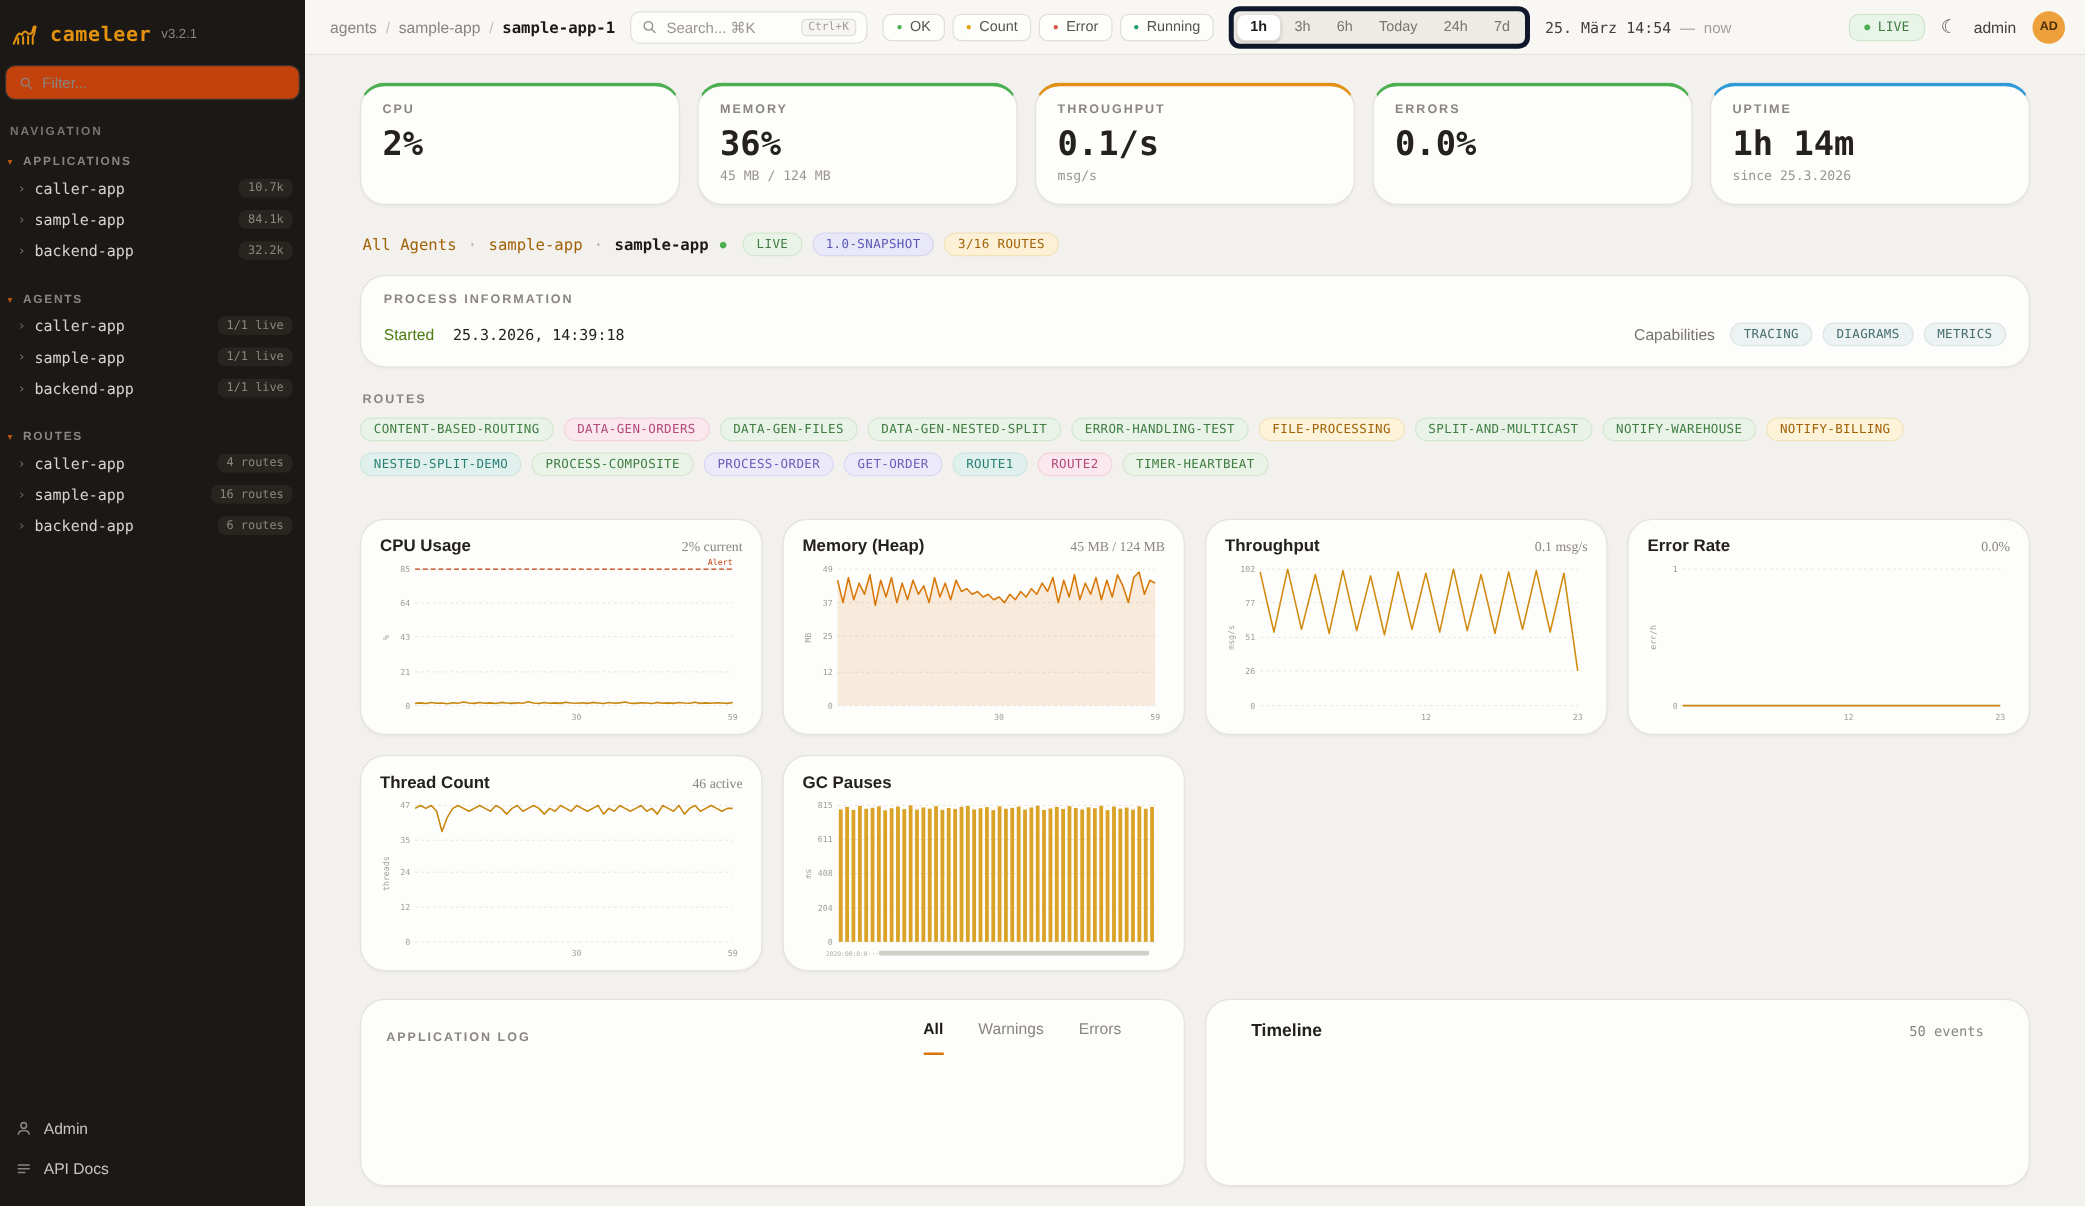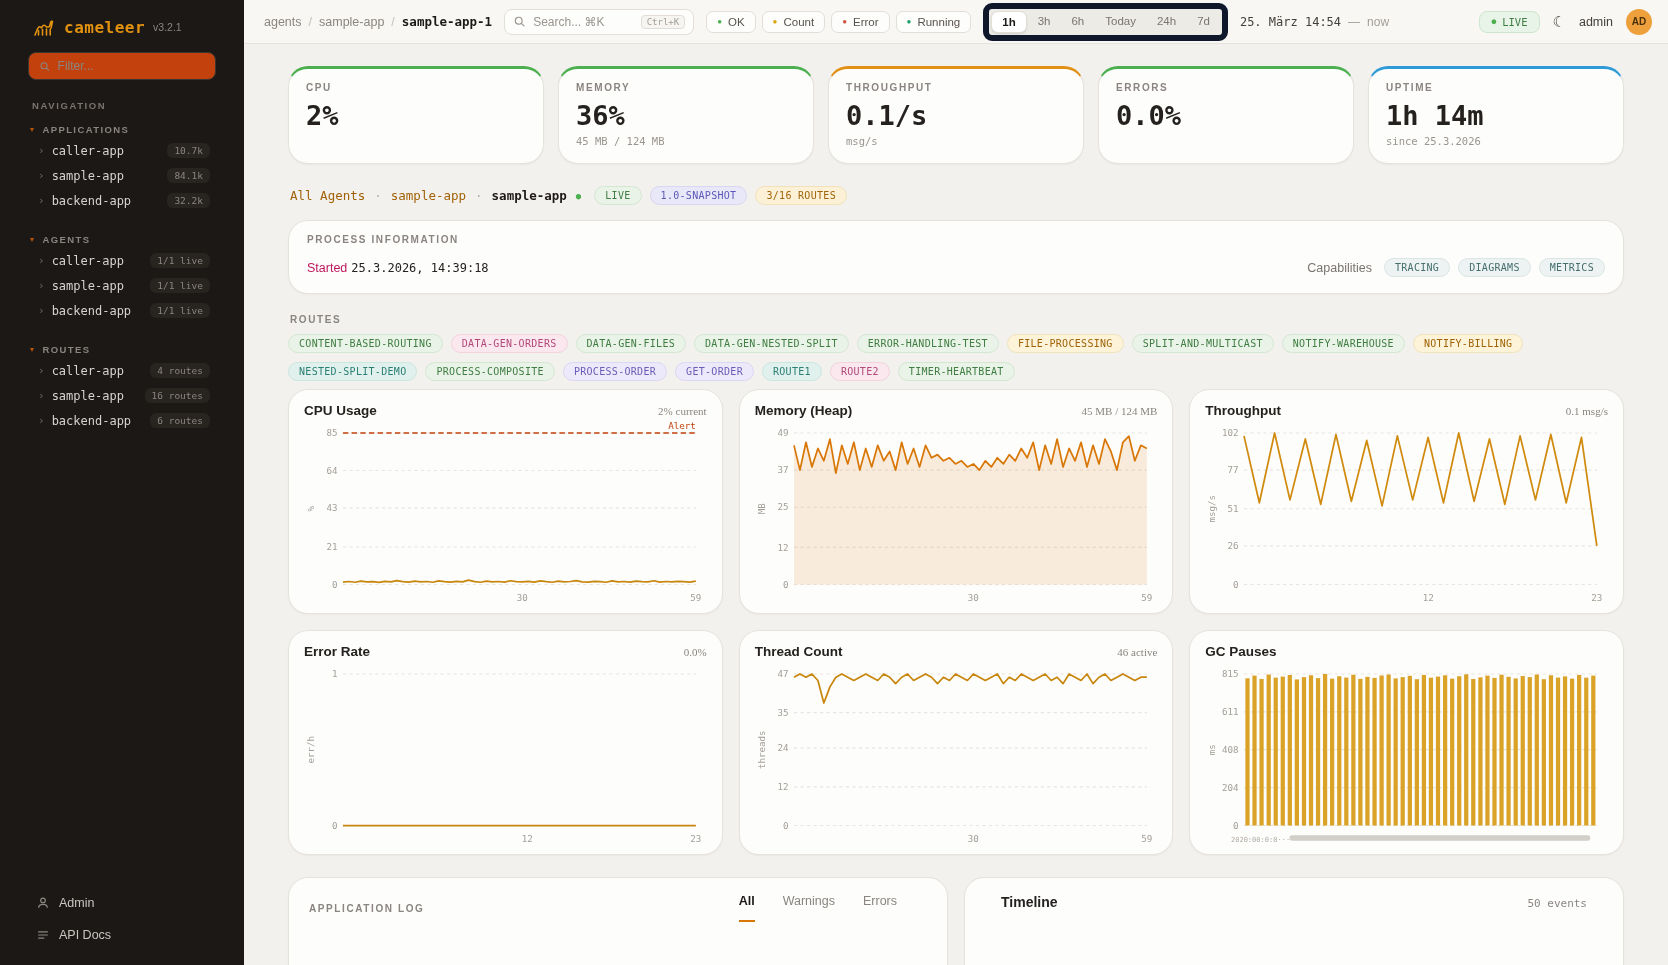--- a/index.html
+++ b/index.html
@@ -1,20 +1,20 @@
 <!DOCTYPE html>
 <html><head>
 <meta charset="utf-8">
 <style>
   *{margin:0;padding:0;box-sizing:border-box}
   html,body{width:1668px;height:965px;overflow:hidden}
   body{display:flex;font-family:"Liberation Sans","DejaVu Sans",sans-serif;background:#f3f1ee;color:#1c1917;font-size:13px}
 
   
-  .sidebar{width:244px;flex:0 0 244px;background:#1b1816;color:#d6d3d1;display:flex;flex-direction:column;padding:14px 28px 16px;overflow:hidden}
+  .sidebar{width:244px;flex:0 0 244px;background:#1b1816;color:#d6d3d1;display:flex;flex-direction:column;padding:14px 4px 16px;overflow:hidden}
   .logo-row{display:flex;align-items:center;gap:8px;padding:2px 4px 14px}
   .logo-text{font-family:"DejaVu Sans Mono",monospace;font-weight:700;font-size:16px;color:#e2920f;letter-spacing:.5px}
   .logo-ver{font-size:10.5px;color:#8a8580}
   .filter-box{display:flex;align-items:center;gap:7px;background:#c2410c;border:1px solid #3a3531;border-radius:8px;padding:6px 10px;color:#8a8580;margin-bottom:18px}
   .filter-box input{background:transparent;border:none;outline:none;color:#d6d3d1;font-size:12px;width:100%;font-family:inherit}
   .filter-box input::placeholder{color:#8a8580}
   .nav-heading{font-size:9.5px;font-weight:700;letter-spacing:1.6px;color:#7a746e;padding:2px 4px 10px}
   .side-sec{margin-bottom:18px}
   .side-sec-title{display:flex;align-items:center;gap:7px;font-size:9.5px;font-weight:700;letter-spacing:1.4px;color:#8a8580;padding:3px 2px;cursor:pointer}
   .sec-caret{color:#b45309;font-size:8px}
@@ -30,21 +30,21 @@
   .breadcrumb{display:flex;align-items:center;gap:7px;font-size:12.5px;white-space:nowrap}
   .bc-link{color:#8a8580;cursor:pointer}
   .bc-sep{color:#c4c0ba}
   .bc-current{color:#1c1917;font-weight:700;font-family:"DejaVu Sans Mono",monospace;font-size:12.5px}
   .searchbox{display:flex;align-items:center;gap:7px;background:#fdfdfc;border:1px solid #e2dfd9;border-radius:8px;padding:5px 8px;width:190px;color:#9a958e;font-size:12px;cursor:text}
   .search-ph{flex:1;white-space:nowrap;overflow:hidden}
   .kbd{font-size:9px;border:1px solid #e0ddd6;border-radius:4px;padding:1px 5px;color:#a39e97;background:#f6f5f2;font-family:"DejaVu Sans Mono",monospace}
   .status-filters{display:flex;gap:6px}
   .status-pill{display:flex;align-items:center;gap:6px;background:#fdfdfc;border:1px solid #e2dfd9;border-radius:7px;padding:4px 10px;font-size:11.5px;color:#57534e;cursor:pointer;white-space:nowrap}
   .status-pill .dot{font-size:8px}
-  .time-ranges{display:flex;align-items:flex-start;background:#ecebe6;border:6px solid #0f172a;border-radius:9px;padding:2px;gap:1px}
+  .time-ranges{display:flex;align-items:center;background:#ecebe6;border:4px solid #0f172a;border-radius:9px;padding:2px;gap:1px}
   .time-btn{border:none;background:transparent;font-size:11.5px;color:#7a746e;padding:4px 10px;border-radius:7px;cursor:pointer;font-family:inherit;white-space:nowrap}
   .time-btn.active{background:#fff;color:#1c1917;font-weight:700;box-shadow:0 1px 2px rgba(0,0,0,.12);border:1px solid #e2dfd9}
   .date-label{display:flex;align-items:flex-start;gap:7px;font-family:"DejaVu Sans Mono",monospace;font-size:12px;color:#44403c;white-space:nowrap;cursor:pointer}
   .date-label .muted{color:#a39e97;font-family:"Liberation Sans",sans-serif}
   .right-cluster{margin-left:auto;display:flex;align-items:center;gap:13px}
   .live-pill{display:flex;align-items:center;gap:6px;background:#e9f4e8;border:1px solid #cfe5cd;color:#3f7d42;border-radius:8px;padding:4px 11px;font-size:10.5px;font-family:"DejaVu Sans Mono",monospace;cursor:pointer}
   .live-pill .dot{color:#4caf50;font-size:8px}
   .moon-btn{background:transparent;border:none;font-size:15px;color:#57534e;cursor:pointer;line-height:1}
   .user-name{font-size:12.5px;color:#44403c}
   .avatar{width:26px;height:26px;border-radius:50%;background:#eda03c;color:#4a3008;font-size:10px;font-weight:700;display:flex;align-items:center;justify-content:center;cursor:pointer}
@@ -70,30 +70,30 @@
   .chip-amber{background:#fcf1d6;border-color:#f1e2ba;color:#a16207}
   .chip-pink{background:#fbe8ee;border-color:#f2d3de;color:#b3487a}
   .chip-yellow{background:#fcf3d8;border-color:#f0e4bc;color:#a16207}
   .chip-purple{background:#ece9fa;border-color:#dcd7f2;color:#6d5bb8}
   .chip-teal{background:#e0f1ed;border-color:#cce6e0;color:#2a7f74}
   .chip-slate{background:#edf2f2;border-color:#dbe5e5;color:#456e6e}
 
   .process-card{margin-bottom:0;padding:13px 18px 16px}
   .pc-title{font-size:10px;font-weight:700;letter-spacing:1.6px;color:#8a8580}
   .pc-row{display:flex;align-items:center;margin-top:13px}
-  .pc-started-label{font-size:12.5px;color:#be185d;margin-right:4px}
+  .pc-started-label{font-size:12.5px;color:#4d7c0f;margin-right:15px}
   .pc-started-value{font-family:"DejaVu Sans Mono",monospace;font-size:12px;color:#24211e}
   .pc-caps{margin-left:auto;display:flex;align-items:center;gap:8px}
   .pc-caps-label{font-size:12.5px;color:#7a746e;margin-right:4px}
 
   .routes-label{font-size:10px;font-weight:700;letter-spacing:1.6px;color:#8a8580;margin:20px 0 9px;padding-left:2px}
   .route-badges{display:flex;flex-wrap:wrap;gap:9px 8px}
   .route-badges .chip{cursor:pointer}
 
-  .charts-grid{display:grid;grid-template-columns:repeat(3,1fr);gap:16px;margin-top:8px}
+  .charts-grid{display:grid;grid-template-columns:repeat(4,1fr);gap:16px;margin-top:34px}
   .chart-card{padding:13px 15px 7px}
   .chart-head{display:flex;justify-content:space-between;align-items:baseline}
   .chart-title{font-size:13.5px;font-weight:700;color:#24211e}
   .chart-meta{font-family:Liberation Serif, serif;font-size:11px;color:#8a8580}
   .chart-svg{width:100%;height:auto;display:block;margin-top:2px}
   .chart-svg text{font-family:"DejaVu Sans Mono",monospace;font-size:8.5px;fill:#a39e97}
   .chart-svg text.alert-label{fill:#c2410c}
   .chart-svg text.overlap{font-size:6.5px;fill:#b0aba4}
 
   .bottom-row{display:grid;grid-template-columns:1fr 1fr;gap:16px;margin-top:22px}

